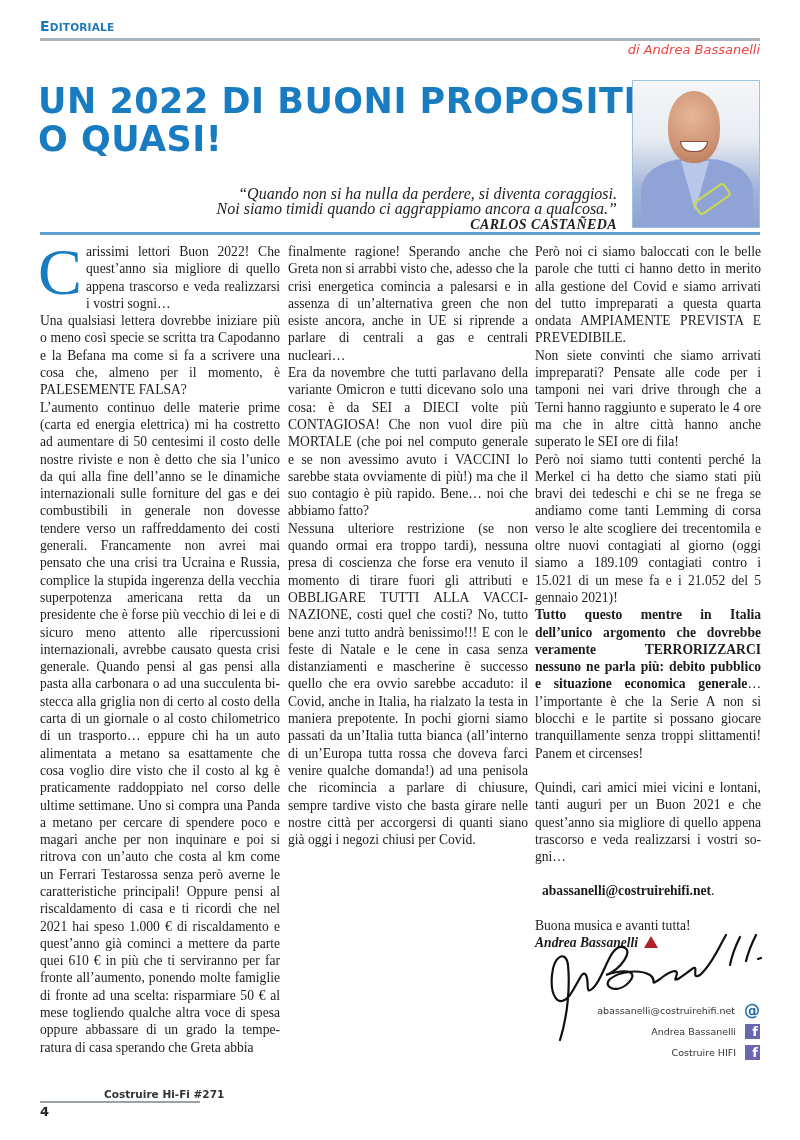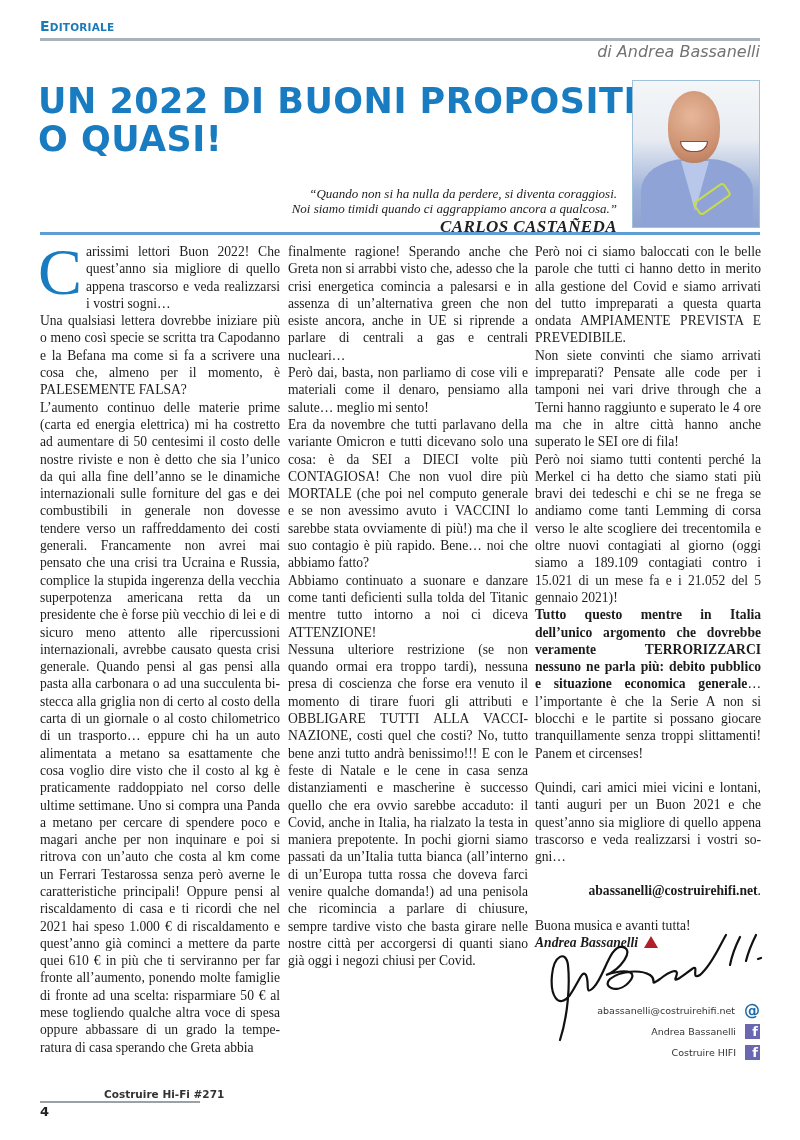--- a/index.html
+++ b/index.html
@@ -1,31 +1,31 @@
 <!DOCTYPE html>
 <html><head>
 <meta charset="utf-8">
 <style>
   html, body { margin: 0; padding: 0; background: #ffffff; }
   body { width: 800px; height: 1140px; position: relative; overflow: hidden; font-family: "Liberation Serif", serif; color: #1c1c1c; }
   .section-label { position: absolute; left: 40px; top: 18px; font-family: "DejaVu Sans", sans-serif; font-weight: bold; font-size: 13px; color: #1c7ab8; letter-spacing: 0.2px; }
   .section-label .cap { font-size: 14px; }
   .section-label .small { font-size: 10.5px; }
   .top-rule { position: absolute; left: 40px; top: 38px; width: 720px; height: 3px; background: #a9b3bb; }
-  .byline { position: absolute; right: 40px; top: 42px; font-family: "DejaVu Sans", sans-serif; font-style: italic; font-size: 16px; color: #737373; }
+  .byline { position: absolute; right: 40px; top: 42px; font-family: "DejaVu Sans", sans-serif; font-style: italic; font-size: 13px; color: #ef4444; }
   .headline { position: absolute; left: 38px; top: 82px; width: 590px; font-family: "DejaVu Sans", sans-serif; font-weight: bold; font-size: 35px; line-height: 38px; color: #1a7cc0; letter-spacing: 0.5px; }
   .headline div { white-space: nowrap; }
   .photo { position: absolute; left: 632px; top: 80px; width: 126px; height: 146px; background: linear-gradient(180deg, #f4f6f8 0%, #e8ecf2 40%, #9fb2d8 75%, #8ea3cf 100%); border: 1px solid #9ec2dc; overflow: hidden; }
   .photo .head { position: absolute; left: 35px; top: 10px; width: 52px; height: 72px; border-radius: 48% 48% 45% 45%; background: radial-gradient(circle at 45% 35%, #e7b79a 0%, #c98d6d 70%, #b07558 100%); }
   .photo .smile { position: absolute; left: 47px; top: 60px; width: 26px; height: 9px; border-radius: 0 0 14px 14px; background: #fff; border: 1px solid #8a4e3c; }
   .photo .jacket { position: absolute; left: 8px; top: 78px; width: 112px; height: 80px; border-radius: 40% 40% 0 0; background: #8fa3d6; }
   .photo .shirt { position: absolute; left: 48px; top: 80px; width: 28px; height: 50px; background: #b9c8ea; clip-path: polygon(0 0, 100% 0, 50% 100%); }
   .photo .glasses { position: absolute; left: 60px; top: 110px; width: 34px; height: 12px; border: 2px solid #c8da4e; border-radius: 4px; transform: rotate(-35deg); }
-  .quote { position: absolute; right: 183px; top: 186px; text-align: right; font-style: italic; font-size: 13px; line-height: 15px; color: #222; }
-  .quote-author { position: absolute; right: 183px; top: 217px; font-weight: bold; font-style: italic; font-size: 17px; letter-spacing: 0.4px; color: #222; }
+  .quote { position: absolute; right: 183px; top: 186px; text-align: right; font-style: italic; font-size: 16px; line-height: 15px; color: #222; }
+  .quote-author { position: absolute; right: 183px; top: 217px; font-weight: bold; font-style: italic; font-size: 14px; letter-spacing: 0.4px; color: #222; }
   .blue-rule { position: absolute; left: 40px; top: 232px; width: 720px; height: 3px; background: #5f9ed3; }
   .col { position: absolute; top: 243px; width: 240px; font-size: 13.6px; line-height: 17.3px; text-align: justify; hyphens: manual; }
   .col p { margin: 0; }
   .col1 { left: 40px; }
   .col2 { left: 288px; }
   .col3 { left: 535px; width: 226px; }
   .dropcap { float: left; font-size: 66px; line-height: 54px; color: #1a7cc0; margin: 2px 4px 0 -2px; font-family: "Liberation Serif", serif; }
   .gap { height: 17px; }
   .bold { font-weight: bold; }
   .sign-name { font-weight: bold; font-style: italic; }
@@ -68,34 +68,32 @@
 <div class="blue-rule"></div>
 
 <div class="col col1">
   <p><span class="dropcap">C</span><span>arissimi lettori Buon 2022! Che quest’anno sia migliore di quello appena trascorso e veda realizzarsi i vostri sogni…</span></p>
   <p>Una qualsiasi lettera dovrebbe iniziare più o meno così specie se scritta tra Capodanno e la Befana ma come si fa a scrivere una cosa che, almeno per il momento, è PALESEMENTE FALSA?</p>
   <p id="p3">L’aumento continuo delle materie prime (carta ed energia elettrica) mi ha costretto ad aumentare di 50 centesimi il costo delle nostre riviste e non è detto che sia l’unico da qui alla fine dell’anno se le dinamiche internazionali sulle forniture del gas e dei combustibili in generale non dovesse tendere verso un raffred­damento dei costi generali. Francamente non avrei mai pensato che una crisi tra Ucraina e Russia, complice la stupida ingerenza della vecchia superpotenza americana retta da un presidente che è forse più vecchio di lei e di sicuro meno attento alle ripercussioni internazionali, avrebbe causato questa crisi generale. Quando pensi al gas pensi alla pasta alla carbonara o ad una succulenta bi­stecca alla griglia non di certo al costo della carta di un giornale o al costo chi­lometrico di un trasporto… eppure chi ha un auto alimentata a metano sa esattamente che cosa voglio dire visto che il costo al kg è praticamente rad­doppiato nel corso delle ultime setti­mane. Uno si compra una Panda a me­tano per cercare di spendere poco e magari anche per non inquinare e poi si ritrova con un’auto che costa al km come un Ferrari Testarossa senza però averne le caratteristiche principali! Op­pure pensi al riscaldamento di casa e ti ricordi che nel 2021 hai speso 1.000 € di riscaldamento e quest’anno già cominci a mettere da parte quei 610 € in più che ti serviranno per far fronte all’aumento, ponendo molte famiglie di fronte ad una scelta: risparmiare 50 € al mese to­gliendo qualche altra voce di spesa op­pure abbassare di un grado la tempe­ratura di casa sperando che Greta abbia</p>
 </div>
 
 <div class="col col2" id="col2">
     <p>finalmente ragione! Sperando anche che Greta non si arrabbi visto che, adesso che la crisi energetica comincia a palesarsi e in assenza di un’alternativa green che non esiste ancora, anche in UE si riprende a parlare di centrali a gas e centrali nucleari…</p>
-    <p>Però dai, basta, non parliamo di cose vili e materiali come il denaro, pensiamo alla salute… meglio mi sento!</p>
     <p>Era da novembre che tutti parlavano della variante Omicron e tutti dicevano solo una cosa: è da SEI a DIECI volte più CONTAGIOSA! Che non vuol dire più MORTALE (che poi nel computo generale e se non avessimo avuto i VACCINI lo sarebbe stata ovviamente di più!) ma che il suo contagio è più ra­pido. Bene… noi che abbiamo fatto?</p>
-    <p>Abbiamo continuato a suonare e dan­zare come tanti deficienti sulla tolda del Titanic mentre tutto intorno a noi ci diceva ATTENZIONE!</p>
     <p>Nessuna ulteriore restrizione (se non quando ormai era troppo tardi), nessuna presa di coscienza che forse era venuto il momento di tirare fuori gli attributi e OBBLIGARE TUTTI ALLA VACCI­NAZIONE, costi quel che costi? No, tutto bene anzi tutto andrà benissimo!!! E con le feste di Natale e le cene in casa senza distanziamenti e mascherine è successo quello che era ovvio sarebbe accaduto: il Covid, anche in Italia, ha rialzato la testa in maniera prepotente. In pochi giorni siamo passati da un’Italia tutta bianca (all’interno di un’Europa tutta rossa che doveva farci venire qual­che domanda!) ad una penisola che ri­comincia a parlare di chiusure, sempre tardive visto che basta girare nelle nostre città per accorgersi di quanti siano già oggi i negozi chiusi per Co­vid.</p>
   </div>
 <div class="col col3" id="col3">
     <p>Però noi ci siamo baloccati con le belle parole che tutti ci hanno detto in merito alla gestione del Covid e siamo arrivati del tutto impreparati a questa quarta ondata AMPIAMENTE PREVISTA E PREVEDIBILE.</p>
     <p>Non siete convinti che siamo arrivati impreparati? Pensate alle code per i tamponi nei vari drive through che a Terni hanno raggiunto e superato le 4 ore ma che in altre città hanno anche superato le SEI ore di fila!</p>
     <p>Però noi siamo tutti contenti perché la Merkel ci ha detto che siamo stati più bravi dei tedeschi e chi se ne frega se andiamo come tanti Lemming di corsa verso le alte scogliere dei trecentomila e oltre nuovi contagiati al giorno (oggi siamo a 189.109 contagiati contro i 15.021 di un mese fa e i 21.052 del 5 gennaio 2021)!</p>
     <p><span class="bold">Tutto questo mentre in Italia dell’unico argomento che dovrebbe veramente TERRORIZZARCI nessuno ne parla più: debito pubblico e situazione eco­nomica generale</span><span>… l’importante è che la Serie A non si blocchi e le partite si possano giocare tranquillamente senza troppi slittamenti! Panem et circenses!</span></p>
     <div class="gap"></div>
     <p>Quindi, cari amici miei vicini e lontani, tanti auguri per un Buon 2021 e che quest’anno sia migliore di quello appena trascorso e veda realizzarsi i vostri so­gni…</p>
     <div class="gap"></div>
-    <p style="text-align: right;"><span class="bold">abassanelli@costruirehifi.net</span><span>.</span></p>
+    <p style="text-align: left; margin-left: 7px;"><span class="bold">abassanelli@costruirehifi.net</span><span>.</span></p>
     <div class="gap"></div>
     <p style="text-align: left;">Buona musica e avanti tutta!</p>
     <p style="text-align: left;"><span class="sign-name">Andrea Bassanelli</span><span class="logo-icon"></span></p>
   </div>
 
 <svg class="signature" viewBox="0 0 240 120">
   <path d="M20,115 C28,90 30,60 28,40 C26,25 14,30 12,50 C10,70 18,85 30,70 C40,55 42,45 46,50 C50,58 44,72 54,62 C64,52 70,20 82,22 C96,24 80,45 66,50 C90,42 100,48 86,60 C76,68 62,62 70,54 C80,46 100,44 110,50 C118,55 108,62 120,54 C130,46 140,42 136,52 C132,60 146,48 152,44 C160,38 150,56 160,50 C172,40 180,20 186,10 M190,40 C192,30 196,20 200,12 M206,36 C208,28 212,18 216,10 M218,34 L221,33" fill="none" stroke="#111" stroke-width="2.2" stroke-linecap="round"></path>
 </svg>
 
 <div class="contacts">

